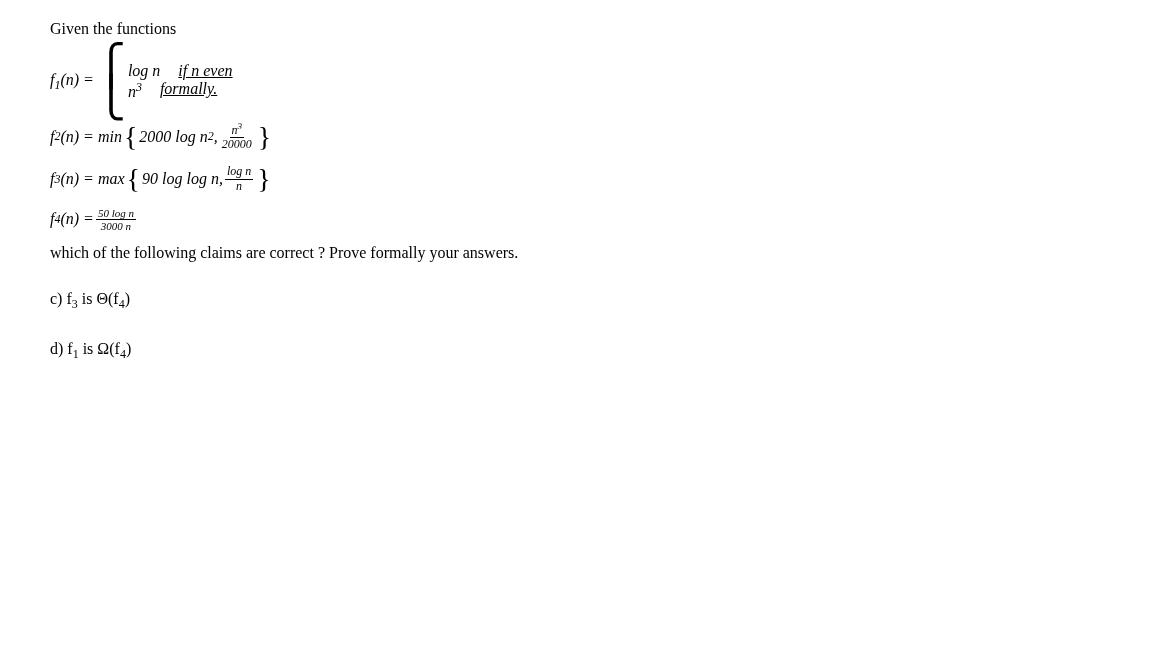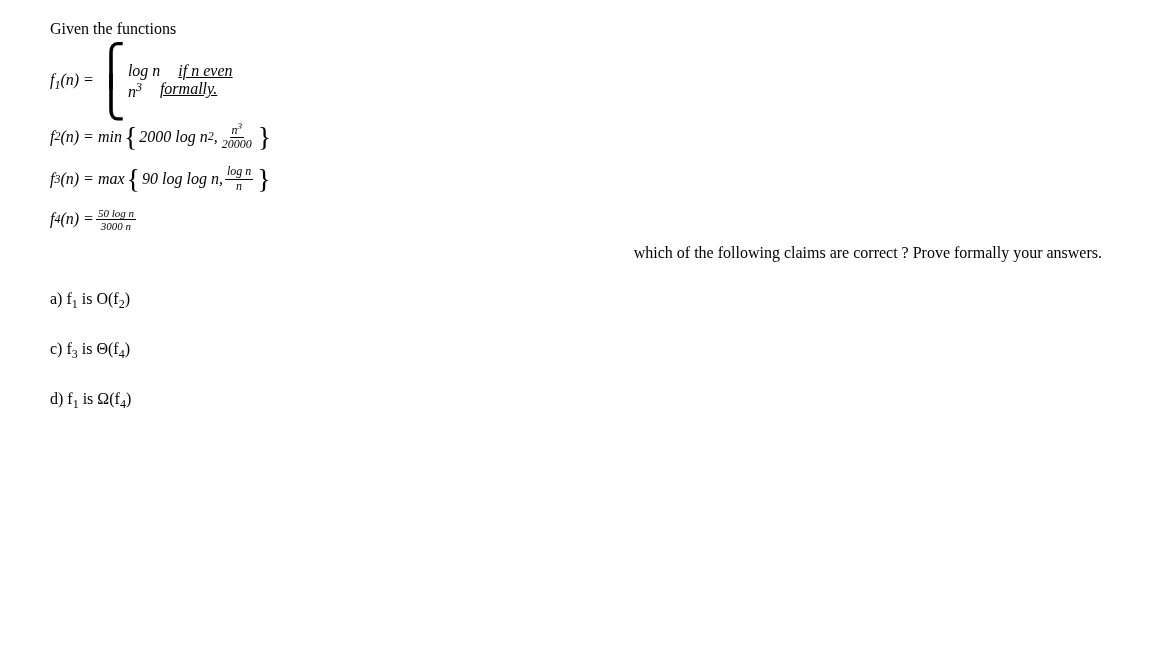--- a/index.html
+++ b/index.html
@@ -65,21 +65,20 @@
       padding: 0 2px;
     }
     .frac .den {
       padding: 0 2px;
       text-align: right;
     }
     .question {
       font-style: normal;
       margin-top: 12px;
       margin-bottom: 26px;
-      text-align: right;
     }
     .options {
       margin-top: 10px;
     }
     .option {
       margin: 28px 0;
       font-style: normal;
     }
     .sub {
       font-size: 0.75em;
@@ -156,21 +155,18 @@
   <span class="frac" style="font-size:11px;">
     <span class="num">50 log n</span>
     <span class="den">3000 n</span>
   </span>
 </div>
 
 <div class="question">which of the following claims are correct ? Prove formally your answers.</div>
 
 <div class="options">
   <div class="option">
-    <span>a) </span><span class="nolabel">f</span><span class="sub">1</span><span> is O(f</span><span class="sub">2</span><span>)</span>
-  </div>
-  <div class="option">
     <span>c) </span><span class="nolabel">f</span><span class="sub">3</span><span> is Θ(f</span><span class="sub">4</span><span>)</span>
   </div>
   <div class="option">
     <span>d)  </span><span class="nolabel">f</span><span class="sub">1</span><span> is Ω(f</span><span class="sub">4</span><span>)</span>
   </div>
 </div>
 
 </body></html>

